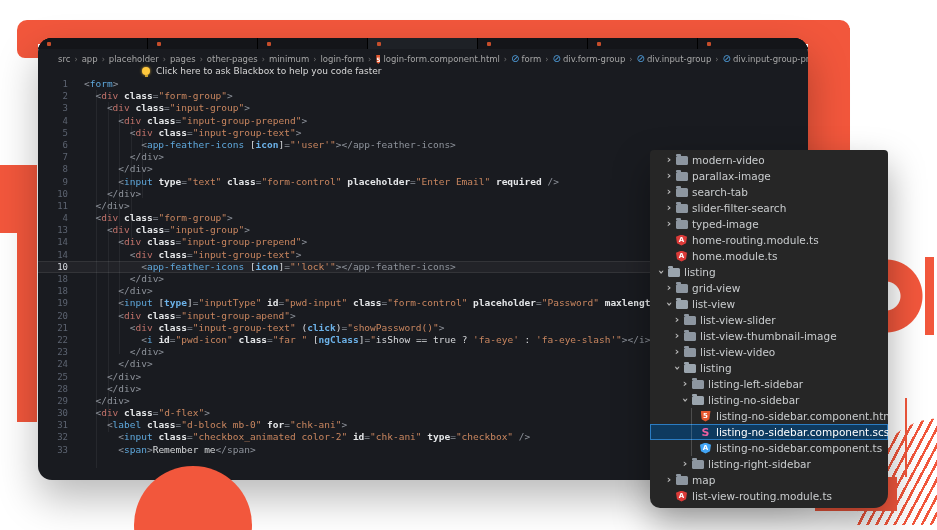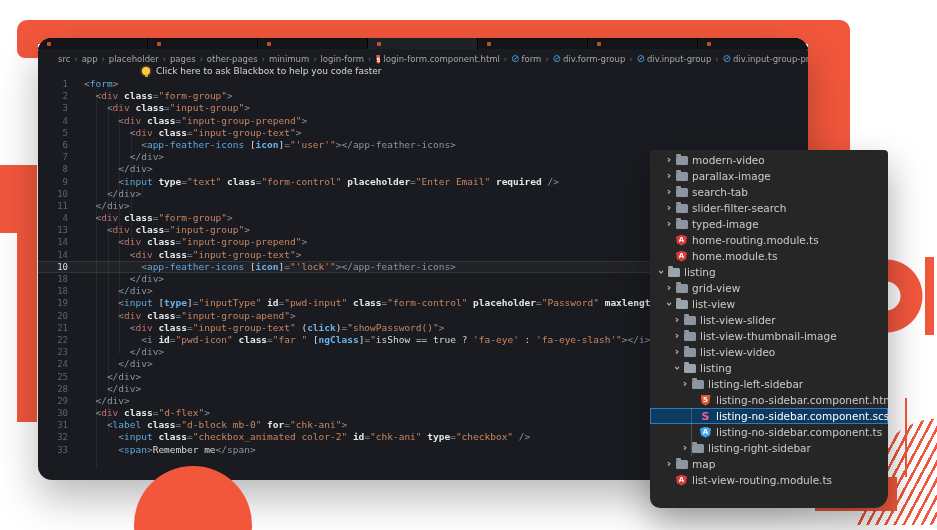--- a/index.html
+++ b/index.html
@@ -296,20 +296,27 @@
           </span>
           <span class="tlabel">listing</span>
         </div>
         <div class="trow" style="padding-left: 30px;">
           <span class="chev">›</span>
           <span class="ticon">
             <span class="i-folder"></span>
           </span>
           <span class="tlabel">listing-left-sidebar</span>
         </div>
+        <div class="trow" style="padding-left: 30px;">
+          <span class="chev down">›</span>
+          <span class="ticon">
+            <span class="i-folder open"></span>
+          </span>
+          <span class="tlabel">listing-no-sidebar</span>
+        </div>
         <div class="trow" style="padding-left: 38px;">
           <span class="chev empty">›</span>
           <span class="ticon">
             <span class="i-html5">5</span>
           </span>
           <span class="tlabel">listing-no-sidebar.component.html</span>
         </div>
         <div class="trow selected" style="padding-left: 38px;">
           <span class="chev empty">›</span>
           <span class="ticon">

